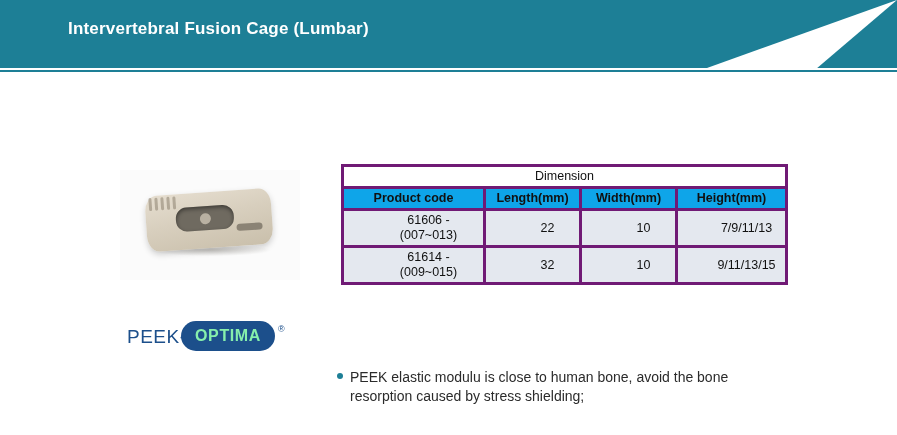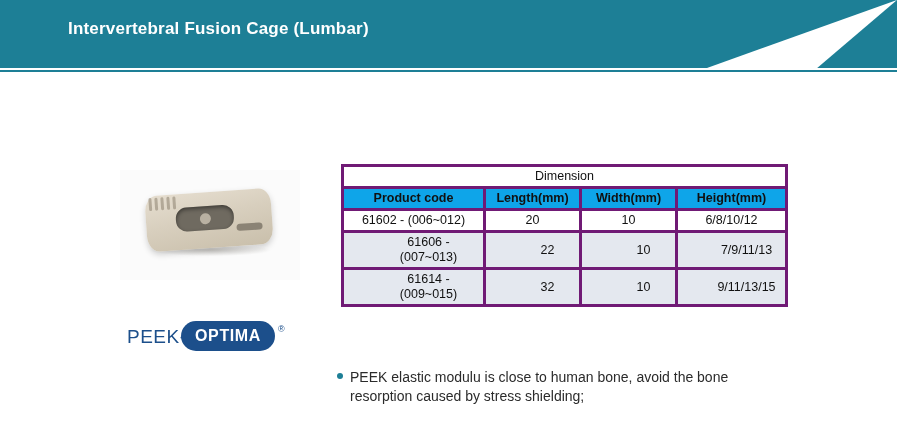--- a/index.html
+++ b/index.html
@@ -171,21 +171,21 @@
     border-radius: 15px;
   }
   .logo-pill-text {
     position: absolute;
     left: 0;
     top: 0;
     width: 94px;
     height: 30px;
     line-height: 30px;
     text-align: center;
-    color: #ffffff;
+    color: #86efac;
     font-size: 16px;
     font-weight: bold;
     letter-spacing: 0.6px;
   }
   .logo-reg {
     position: absolute;
     left: 151px;
     top: 6px;
     font-size: 9px;
     color: #1c4f8b;
@@ -298,26 +298,20 @@
       <th class="dim-head" colspan="4">Dimension</th>
     </tr>
     <tr>
       <th class="col-head">Product code</th>
       <th class="col-head">Length(mm)</th>
       <th class="col-head">Width(mm)</th>
       <th class="col-head">Height(mm)</th>
     </tr>
   </thead>
   <tbody>
-    <tr>
-      <td class="code">61602 - (006~012)</td>
-      <td class="num">20</td>
-      <td class="num">10</td>
-      <td class="num-wide">6/8/10/12</td>
-    </tr>
     <tr class="shaded">
       <td class="code">61606 - (007~013)</td>
       <td class="num">22</td>
       <td class="num">10</td>
       <td class="num-wide">7/9/11/13</td>
     </tr>
     <tr class="shaded">
       <td class="code">61614 - (009~015)</td>
       <td class="num">32</td>
       <td class="num">10</td>

